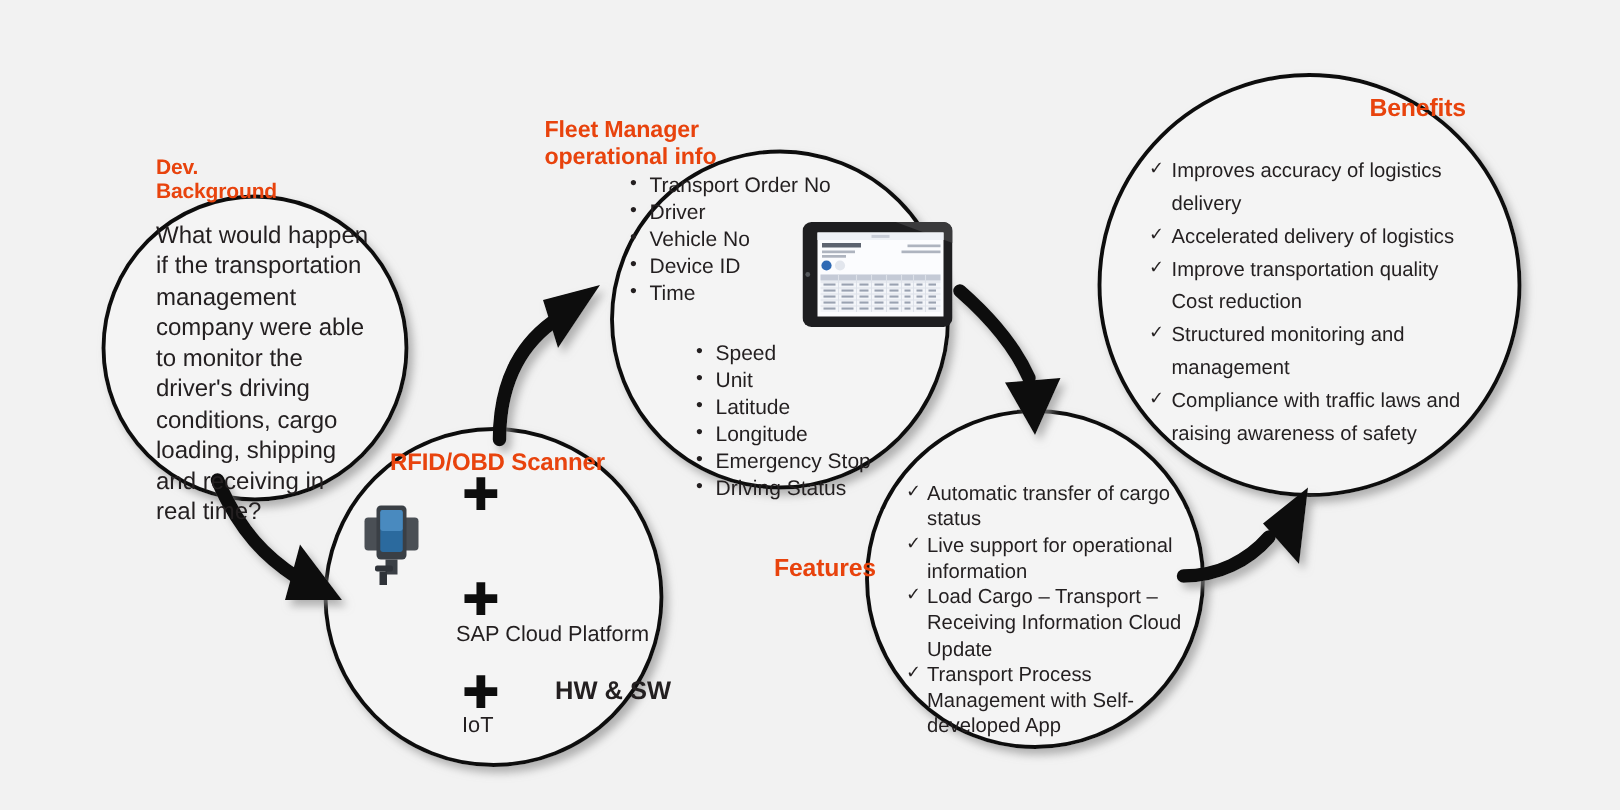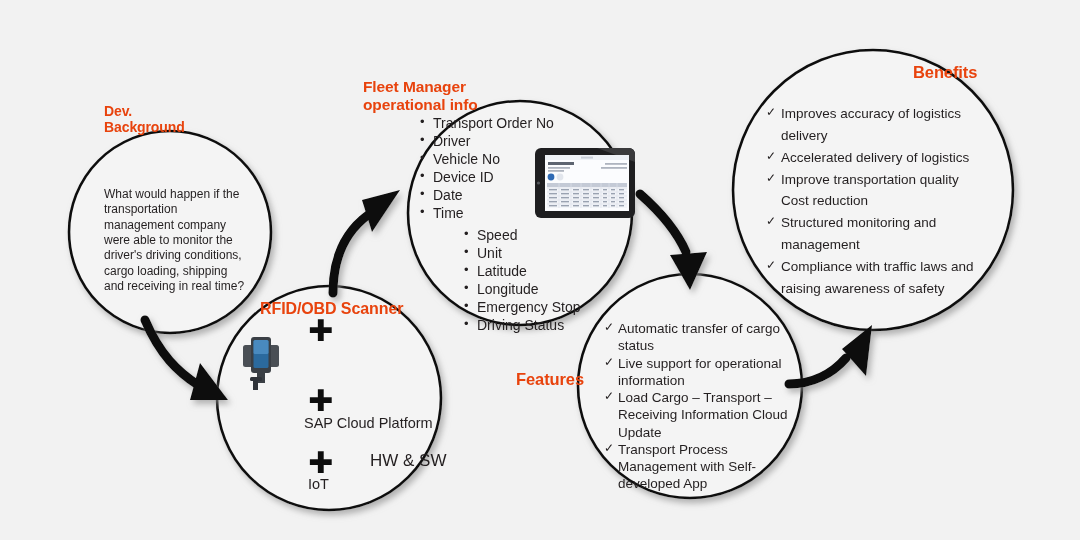--- a/index.html
+++ b/index.html
@@ -69,35 +69,34 @@
   
   #dev-heading {
     left: 104px;
     top: 103px;
     font-size: 14px;
   }
   #dev-body {
     left: 104px;
     top: 148px;
     width: 142px;
-    font-size: 12px;
-    margin-top: 39px;
+    font-size: 16px;
   }
   
   #hw-heading {
     left: 260px;
     top: 300px;
     font-size: 16px;
   }
   #hw-sw-label {
     position: absolute;
     left: 370px;
     top: 451px;
     font-size: 17px;
-    font-weight: normal;
+    font-weight: bold;
     color: #231f20;
     text-align: right;
   }
   .plus {
     position: absolute;
     color: #0d0d0d;
     font-size: 30px;
     font-weight: 900;
     line-height: 1;
     font-family: "DejaVu Sans", sans-serif;
@@ -266,21 +265,20 @@
   <div id="hw-sw-label">HW &amp; SW</div>
 
   <div class="heading" id="fleet-heading">Fleet Manager
 operational info</div>
 
   <ul class="plain bulleted body-text" id="fleet-list-a">
       <li>Transport Order No</li>
       <li>Driver</li>
       <li>Vehicle No</li>
       <li>Device ID</li>
-      <li>Date</li>
       <li>Time</li>
     </ul>
 
   <ul class="plain bulleted body-text" id="fleet-list-b">
       <li>Speed</li>
       <li>Unit</li>
       <li>Latitude</li>
       <li>Longitude</li>
       <li>Emergency Stop</li>
       <li>Driving Status</li>

